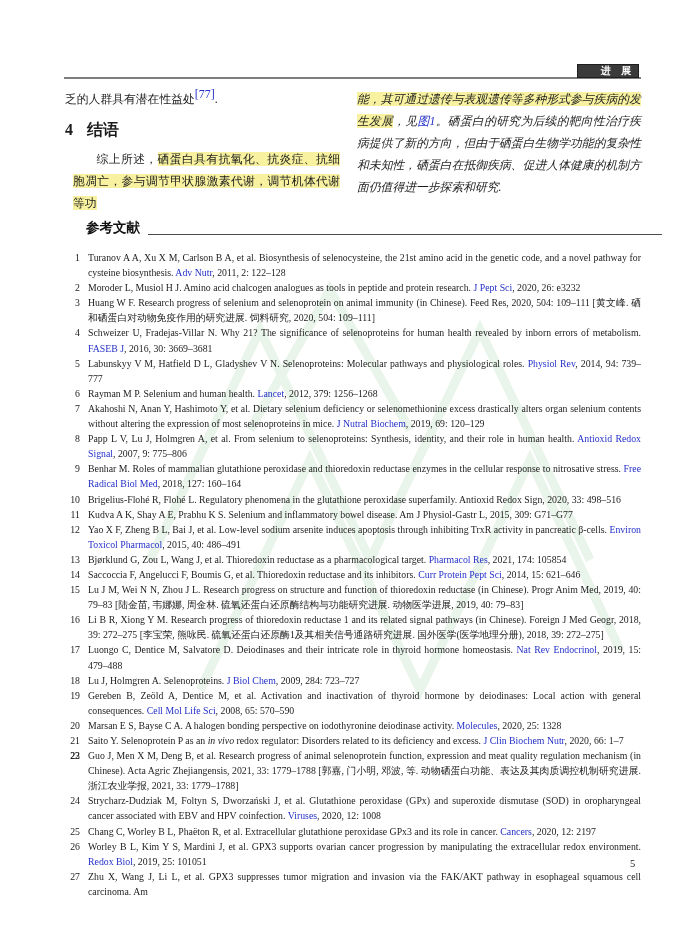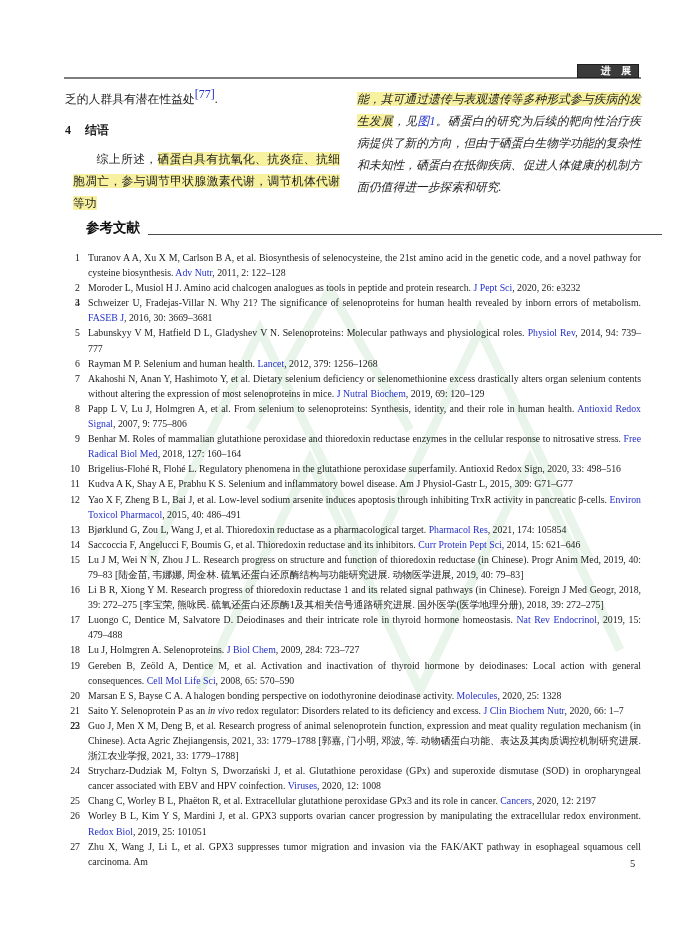--- a/index.html
+++ b/index.html
@@ -16,21 +16,21 @@
     background:#3a3a3a; border:1px solid #1e1e1e; color:#ffffff;
     display:flex; align-items:center; justify-content:center;
     font-size:10px; font-weight:bold; letter-spacing:4px; padding-left:20px; box-sizing:border-box;
   }
 
   .col { position:absolute; top:88px; text-align:justify; font-size:11.8px; line-height:22px; }
   .col-left  { left:65px;  width:283px; }
   .col-right { left:357px; width:284px;font-style:italic; }
 
   .carryover { margin:0 0 8px 0; }
-  .section-heading { font-weight:bold; font-size:12px; margin:10px 0 8px 0; line-height:20px; }
+  .section-heading { font-weight:bold; font-size:16px; margin:10px 0 8px 0; line-height:20px; }
   .section-heading .sec-num { margin-right:14px; }
   .para-indent { text-indent:2em; margin:8px; }
   .para { margin:0; }
 
   .hl { background:#f7f1a0; }
   .link { color:#2430c8; }
   .it { font-style:italic; }
   sup { font-size:12px; line-height:0; }
 
   .refs-heading {
@@ -80,21 +80,21 @@
   </div>
 
   <div class="refs-heading">
     <span>参考文献</span>
     <span class="rule"></span>
   </div>
 
   <div class="ref-list">
       <div class="ref-item"><span class="ref-num">1</span><span><span>Turanov A A, Xu X M, Carlson B A, et al. Biosynthesis of selenocysteine, the 21st amino acid in the genetic code, and a novel pathway for cysteine biosynthesis. </span><span class="link">Adv Nutr</span><span>, 2011, 2: 122–128</span></span></div>
       <div class="ref-item"><span class="ref-num">2</span><span><span>Moroder L, Musiol H J. Amino acid chalcogen analogues as tools in peptide and protein research. </span><span class="link">J Pept Sci</span><span>, 2020, 26: e3232</span></span></div>
-      <div class="ref-item"><span class="ref-num">3</span></div>
+      <div class="ref-item"><span class="ref-num">3</span><span><span>Huang W F. Research progress of selenium and selenoprotein on animal immunity (in Chinese). Feed Res, 2020, 504: 109–111 [黄文峰. 硒和硒蛋白对动物免疫作用的研究进展. 饲料研究, 2020, 504: 109–111]</span></span></div>
       <div class="ref-item"><span class="ref-num">4</span><span><span>Schweizer U, Fradejas-Villar N. Why 21? The significance of selenoproteins for human health revealed by inborn errors of metabolism. </span><span class="link">FASEB J</span><span>, 2016, 30: 3669–3681</span></span></div>
       <div class="ref-item"><span class="ref-num">5</span><span><span>Labunskyy V M, Hatfield D L, Gladyshev V N. Selenoproteins: Molecular pathways and physiological roles. </span><span class="link">Physiol Rev</span><span>, 2014, 94: 739–777</span></span></div>
       <div class="ref-item"><span class="ref-num">6</span><span><span>Rayman M P. Selenium and human health. </span><span class="link">Lancet</span><span>, 2012, 379: 1256–1268</span></span></div>
       <div class="ref-item"><span class="ref-num">7</span><span><span>Akahoshi N, Anan Y, Hashimoto Y, et al. Dietary selenium deficiency or selenomethionine excess drastically alters organ selenium contents without altering the expression of most selenoproteins in mice. </span><span class="link">J Nutral Biochem</span><span>, 2019, 69: 120–129</span></span></div>
       <div class="ref-item"><span class="ref-num">8</span><span><span>Papp L V, Lu J, Holmgren A, et al. From selenium to selenoproteins: Synthesis, identity, and their role in human health. </span><span class="link">Antioxid Redox Signal</span><span>, 2007, 9: 775–806</span></span></div>
       <div class="ref-item"><span class="ref-num">9</span><span><span>Benhar M. Roles of mammalian glutathione peroxidase and thioredoxin reductase enzymes in the cellular response to nitrosative stress. </span><span class="link">Free Radical Biol Med</span><span>, 2018, 127: 160–164</span></span></div>
       <div class="ref-item"><span class="ref-num">10</span><span><span>Brigelius-Flohé R, Flohé L. Regulatory phenomena in the glutathione peroxidase superfamily. Antioxid Redox Sign, 2020, 33: 498–516</span></span></div>
       <div class="ref-item"><span class="ref-num">11</span><span><span>Kudva A K, Shay A E, Prabhu K S. Selenium and inflammatory bowel disease. Am J Physiol-Gastr L, 2015, 309: G71–G77</span></span></div>
       <div class="ref-item"><span class="ref-num">12</span><span><span>Yao X F, Zheng B L, Bai J, et al. Low-level sodium arsenite induces apoptosis through inhibiting TrxR activity in pancreatic β-cells. </span><span class="link">Environ Toxicol Pharmacol</span><span>, 2015, 40: 486–491</span></span></div>
       <div class="ref-item"><span class="ref-num">13</span><span><span>Bjørklund G, Zou L, Wang J, et al. Thioredoxin reductase as a pharmacological target. </span><span class="link">Pharmacol Res</span><span>, 2021, 174: 105854</span></span></div>

